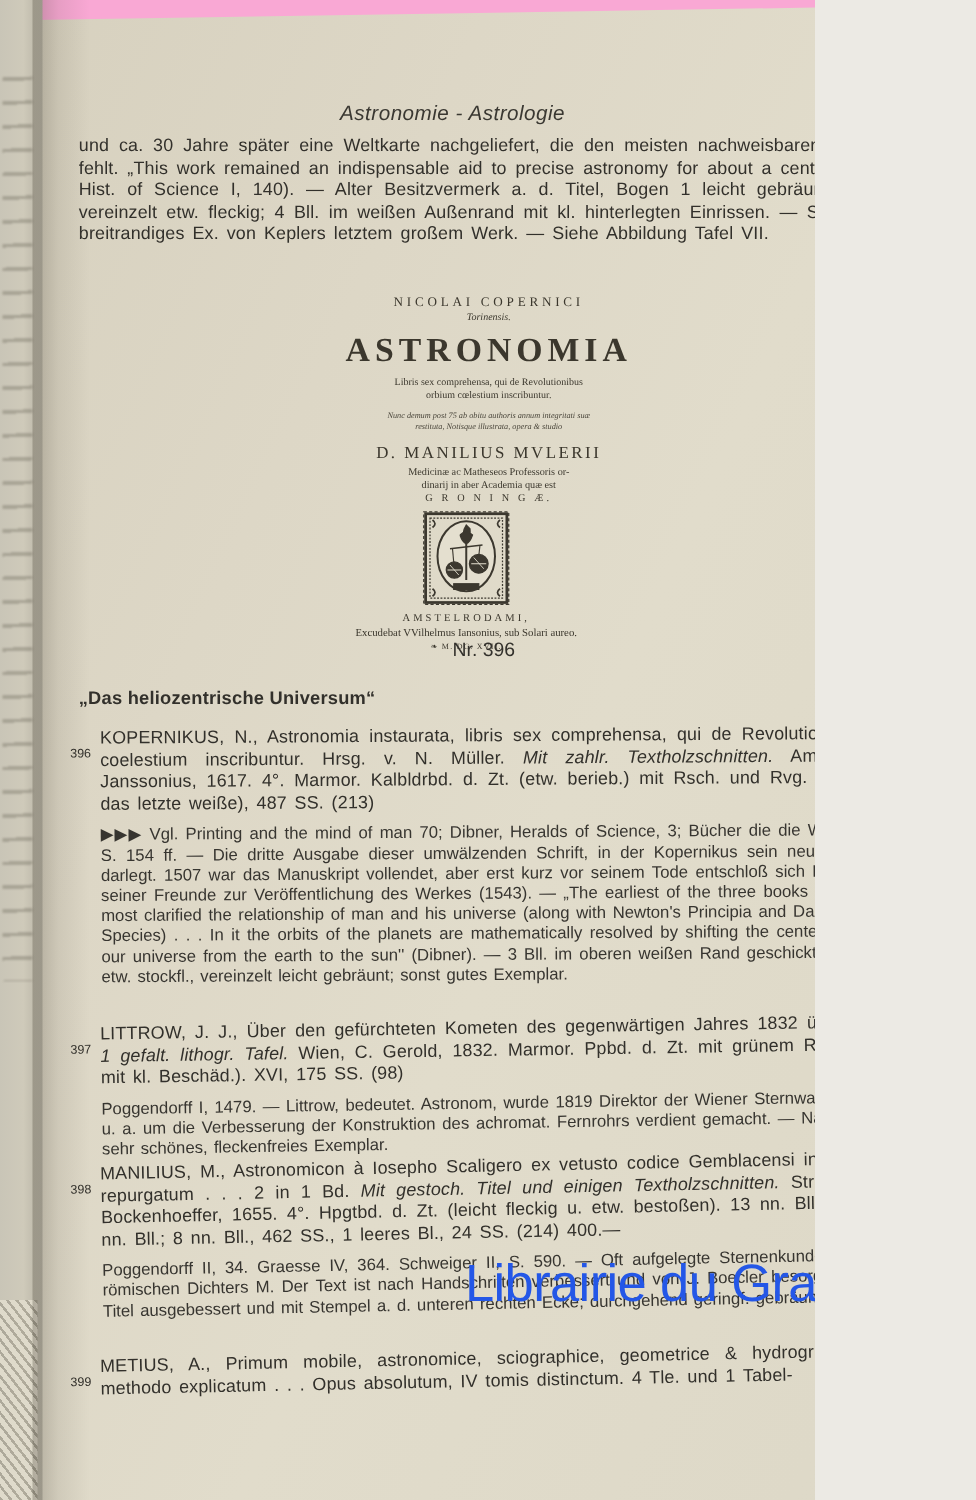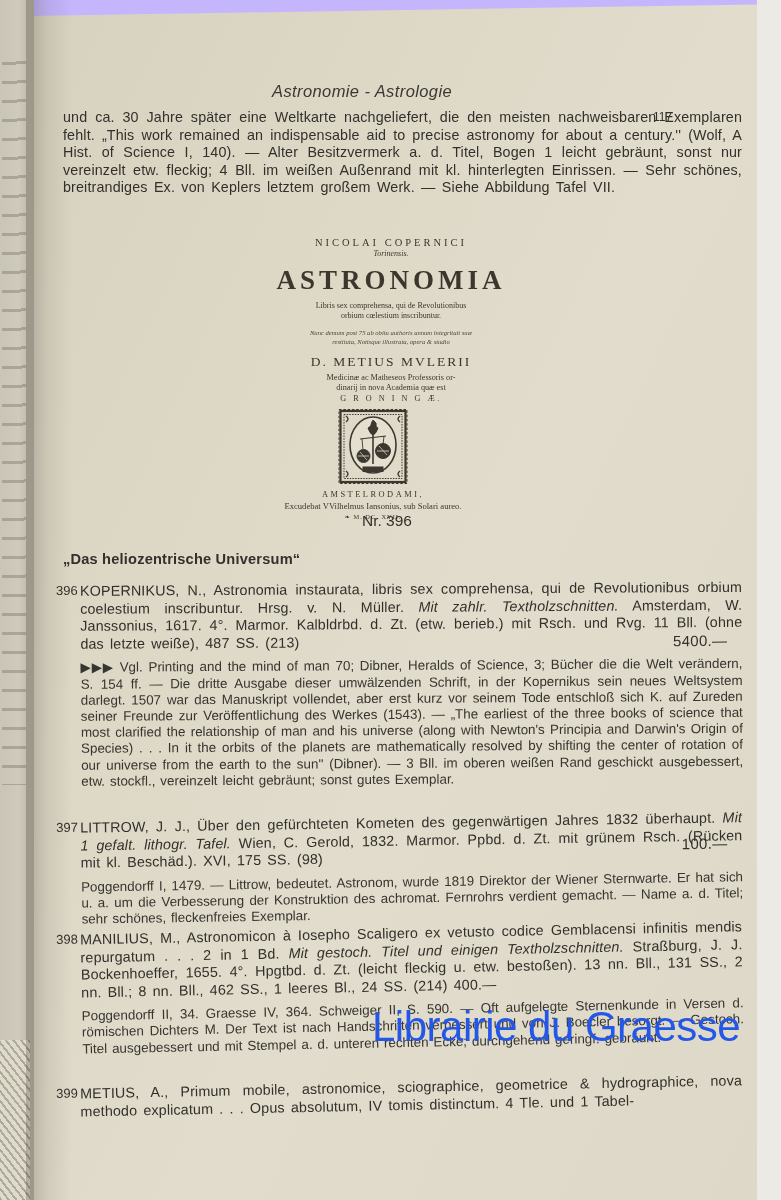--- a/index.html
+++ b/index.html
@@ -1,17 +1,17 @@
 <!DOCTYPE html>
 <html><head>
 <meta charset="utf-8">
 <style>
   html,body{margin:0;padding:0;background:#eceae4;}
-  #stage{position:relative;width:757px;height:1200px;overflow:hidden;
-         font-family:"Liberation Sans",sans-serif;background:#c4b5fd;}
+  #stage{position:relative;width:652px;height:1200px;overflow:hidden;
+         font-family:"Liberation Sans",sans-serif;background:#f9a8d4;}
   
   #sheet{position:absolute;left:26px;top:0;width:755px;height:1200px;
          background:linear-gradient(115deg,#d7d1bf 0%,#ddd7c6 28%,#e1dccb 55%,#ddd8c7 100%);
          clip-path:polygon(0 16px,100% 4px,100% 100%,0 100%);}
   
   #gutter{position:absolute;left:0;top:0;width:34px;height:1200px;
           background:linear-gradient(90deg,#c9c5b7 0%,#cfcaba 55%,#b5b1a3 100%);}
   #gutter-frags{position:absolute;left:2px;top:55px;width:24px;height:730px;
           background:repeating-linear-gradient(178deg,transparent 0 7px,rgba(88,83,70,.38) 7px 10px,transparent 10px 19px);
           filter:blur(.7px);opacity:.8;}
@@ -50,21 +50,21 @@
   .pl-groning{font-size:8.2px;letter-spacing:2.5px;margin-top:2px;}
   #device-block{margin-top:5px;margin-left:-36px;}
   .pl-imprint1{font-size:8.4px;letter-spacing:2.5px;margin-top:4px;margin-left:-36px;}
   .pl-imprint2{font-size:8.6px;margin-top:2px;margin-left:-36px;}
   .pl-imprint3{font-size:6.4px;letter-spacing:1px;margin-top:2px;margin-left:-36px;}
   #plate-caption{left:362px;top:512px;font-size:15.5px;color:#33312c;}
 
   #section-heading{left:63px;top:551px;width:679px;text-align:left;font-weight:bold;font-size:14.6px;letter-spacing:.2px;}
 
   .entry{position:absolute;left:56px;width:686px;}
-  .eno{position:absolute;left:0;top:0;font-size:13px;}
+  .eno{position:absolute;left:0;top:15px;font-size:10px;}
   .ebody{margin-left:24px;position:relative;font-size:14.3px;line-height:17.6px;
          text-align:justify;word-spacing:2px;letter-spacing:.15px;}
   .ebody .it{font-style:italic;}
   .price{position:absolute;right:15px;font-size:15px;letter-spacing:.3px;}
   .enote{margin-left:24px;margin-top:7px;font-size:13.4px;line-height:16.1px;
          text-align:justify;word-spacing:1.2px;color:#373530;}
   #entry-396 .enote{line-height:16.2px;}
 
   #watermark{left:372px;top:1003px;font-size:42px;letter-spacing:-.5px;color:#2457e7;
              font-weight:400;white-space:nowrap;}
@@ -89,23 +89,23 @@
     <div id="intro" class="abs para">und ca. 30 Jahre später eine Weltkarte nachgeliefert, die den meisten nachweisbaren Exemplaren fehlt. „This work remained an indispensable aid to precise astronomy for about a century.'' (Wolf, A Hist. of Science I, 140). — Alter Besitzvermerk a. d. Titel, Bogen 1 leicht gebräunt, sonst nur vereinzelt etw. fleckig; 4 Bll. im weißen Außenrand mit kl. hinterlegten Einrissen. — Sehr schönes, breitrandiges Ex. von Keplers letztem großem Werk. — Siehe Abbildung Tafel VII.</div>
 
     <div id="plate" class="abs">
         <div class="pl-author">NICOLAI COPERNICI</div>
         <div class="pl-sub">Torinensis.</div>
         <div class="pl-title1">ASTRONOMIA</div>
         <div class="pl-it first">Libris sex comprehensa, qui de Revolutionibus</div>
         <div class="pl-it">orbium cœlestium inscribuntur.</div>
         <div class="pl-tiny first">Nunc demum post 75 ab obitu authoris annum integritati suæ</div>
         <div class="pl-tiny">restituta, Notisque illustrata, opera &amp; studio</div>
-        <div class="pl-editor">D. METIUS MVLERII</div>
+        <div class="pl-editor">D. MANILIUS MVLERII</div>
         <div class="pl-sm first">Medicinæ ac Matheseos Professoris or-</div>
-        <div class="pl-sm">dinarij in nova Academia quæ est</div>
+        <div class="pl-sm">dinarij in aber Academia quæ est</div>
         <div class="pl-groning">G R O N I N G Æ.</div>
         <div id="device-block">
           <svg class="device-svg" width="70" height="78" viewBox="0 0 70 78">
             <g stroke="#3c382f" fill="none">
               <rect x="2.5" y="3" width="65" height="71" stroke-width="2.2"></rect>
               <rect x="1" y="1.5" width="68" height="74" stroke-width="1" stroke-dasharray="2.5 1.8"></rect>
               <rect x="6" y="6.5" width="58" height="64" stroke-width="1" stroke-dasharray="1.5 1.2"></rect>
               <ellipse cx="35" cy="37" rx="23" ry="28" stroke-width="1.6" fill="#e4dfcf"></ellipse>
               <path d="M35 12 q-4 6 -1 12 q5 -3 4 -9 z" fill="#3c382f"></path>
               <path d="M30 20 q5 -5 10 0 q-2 6 -5 7 q-3 -1 -5 -7" fill="#3c382f"></path>

